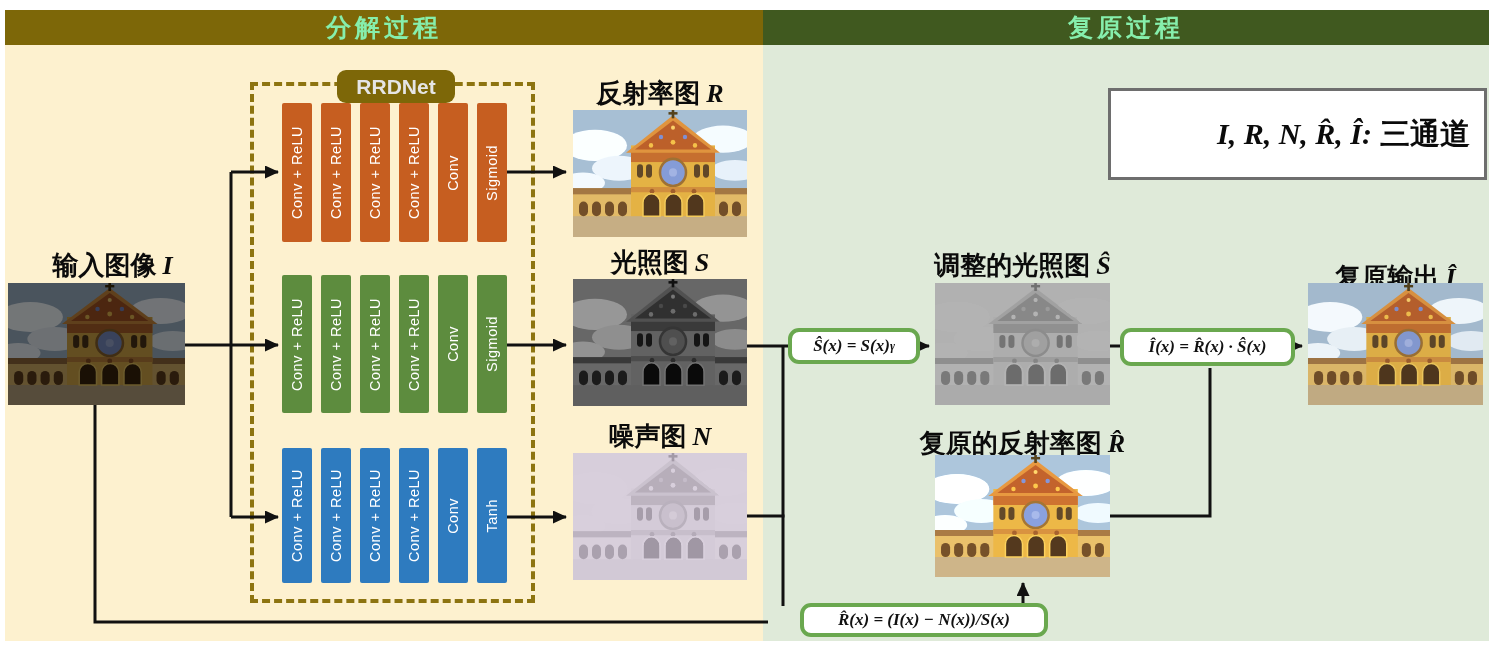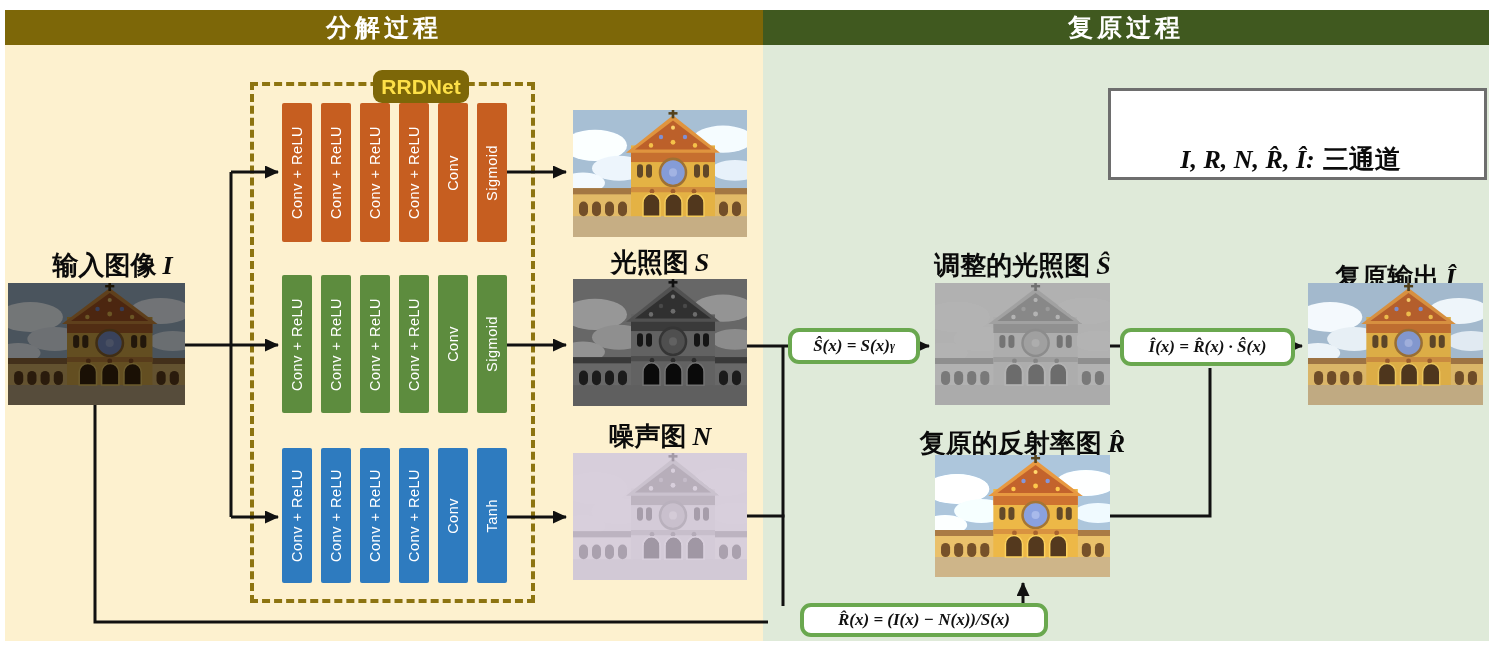--- a/index.html
+++ b/index.html
@@ -4,31 +4,31 @@
 <style>
   * { margin:0; padding:0; box-sizing:border-box; }
   body { background:#fff; }
   .stage { position:relative; width:1494px; height:648px; background:#fff;
            font-family:"Liberation Serif", serif; overflow:hidden; }
 
   
   .panel-left  { position:absolute; left:5px;   top:10px; width:758px; height:631px; background:#fdf1cf; }
   .panel-right { position:absolute; left:763px; top:10px; width:726px; height:631px; background:#dfead9; }
   .hdr { position:absolute; top:10px; height:35px; display:flex; align-items:center; justify-content:center;
-         color:#ffffff; font-weight:bold; font-size:25px; letter-spacing:4px; }
+         color:#86efac; font-weight:bold; font-size:25px; letter-spacing:4px; }
   .hdr-left  { left:5px;   width:758px; background:#7d6708; }
   .hdr-right { left:763px; width:726px; background:#40591f;text-align:right; }
 
   
   .rrdnet-box { position:absolute; left:250px; top:82px; width:285px; height:521px;
                 border:4px dashed #8d7410; }
-  .rrdnet-label { position:absolute; left:337px; top:70px; width:96px; height:33px;
-                  background:#7d6708; color:#fde047; border-radius:9px;
+  .rrdnet-label { position:absolute; left:337px; top:70px; width:118px; height:33px;
+                  background:#7d6708; color:#e5e5e5; border-radius:9px;
                   display:flex; align-items:center; justify-content:center;
-                  font-family:"Liberation Sans", sans-serif; font-weight:bold; font-size:21px; z-index:3;margin-left:36px; }
+                  font-family:"Liberation Sans", sans-serif; font-weight:bold; font-size:21px; z-index:3; }
 
   
   .branch { position:absolute; left:282px; width:226px; display:flex; gap:9px; z-index:2; }
   .blk { width:30px; flex:0 0 30px; border-radius:2px; display:flex; align-items:center; justify-content:center; }
   .blk span { writing-mode:vertical-rl; transform:rotate(180deg); color:#fff;
               font-family:"Liberation Sans", sans-serif; font-size:14.5px; white-space:nowrap; letter-spacing:.5px; }
   .branch-r { top:103px; height:139px; } .branch-r .blk { background:#c65e20; }
   .branch-s { top:275px; height:138px; } .branch-s .blk { background:#5d8c3e; }
   .branch-n { top:448px; height:135px; } .branch-n .blk { background:#2e7bbf; }
 
@@ -66,22 +66,22 @@
              display:flex; align-items:center; justify-content:center;
              font-weight:bold; font-style:italic; font-size:17px; color:#111; z-index:2; white-space:nowrap; }
   .formula sup { font-size:12px; font-style:italic; }
   .f-gamma { left:788px;  top:328px; width:132px; height:36px; }
   .f-out   { left:1120px; top:328px; width:175px; height:38px; }
   .f-rhat  { left:800px;  top:603px; width:248px; height:34px; }
 
   
   .legend { position:absolute; left:1108px; top:88px; width:379px; height:92px;
             background:#fff; border:3px solid #6e6e6e;
-            display:flex; flex-direction:row; justify-content:center; align-items:flex-end;
-            padding-right:14px; font-size:26px; font-weight:bold; color:#0b0b0b; z-index:2; }
+            display:flex; flex-direction:column; justify-content:center; align-items:flex-end;
+            padding-right:14px; font-size:30px; font-weight:bold; color:#0b0b0b; z-index:2; }
   .legend .line { display:flex; align-items:baseline; }
   .legend .sym { font-style:italic; }
   .legend .line1 .sym { margin-right:8px; }
   .legend .line2 .sym { margin-right:38px; }
 
   
   .wires { position:absolute; left:0; top:0; z-index:1; pointer-events:none; }
   .wires line, .wires polyline { stroke:#111; stroke-width:3; fill:none; }
 </style>
 </head>
@@ -229,20 +229,23 @@
         <span>Conv</span>
       </div>
     <div class="blk">
         <span>Tanh</span>
       </div>
   </div>
 
   <div class="lab lab-input">
     <span>输入图像</span><span class="sym">I</span>
   </div>
+  <div class="lab lab-r">
+    <span>反射率图</span><span class="sym">R</span>
+  </div>
   <div class="lab lab-s">
     <span>光照图</span><span class="sym">S</span>
   </div>
   <div class="lab lab-n">
     <span>噪声图</span><span class="sym">N</span>
   </div>
   <div class="lab lab-sadj">
     <span>调整的光照图</span><span class="sym">Ŝ</span>
   </div>
   <div class="lab lab-rhat">

